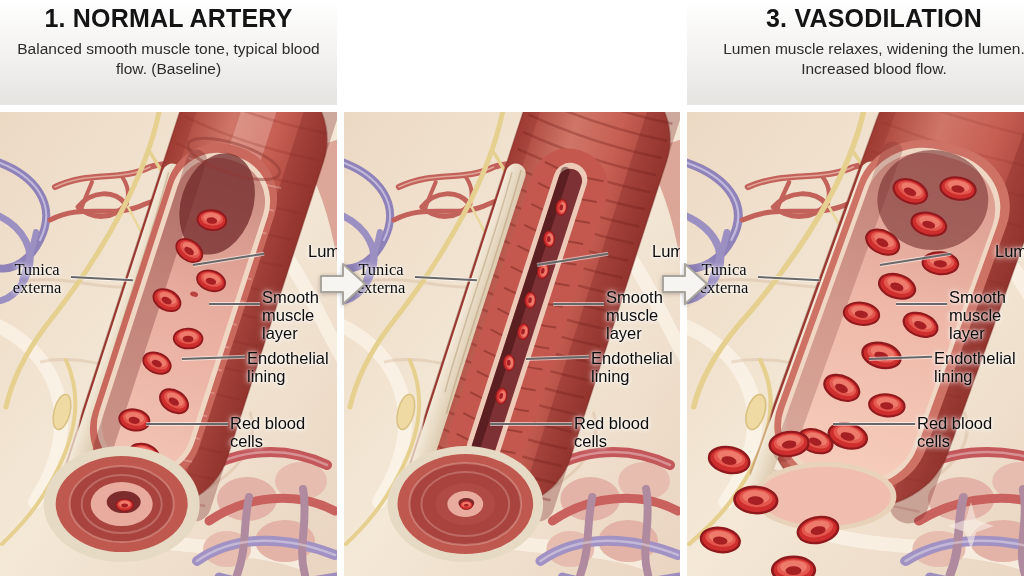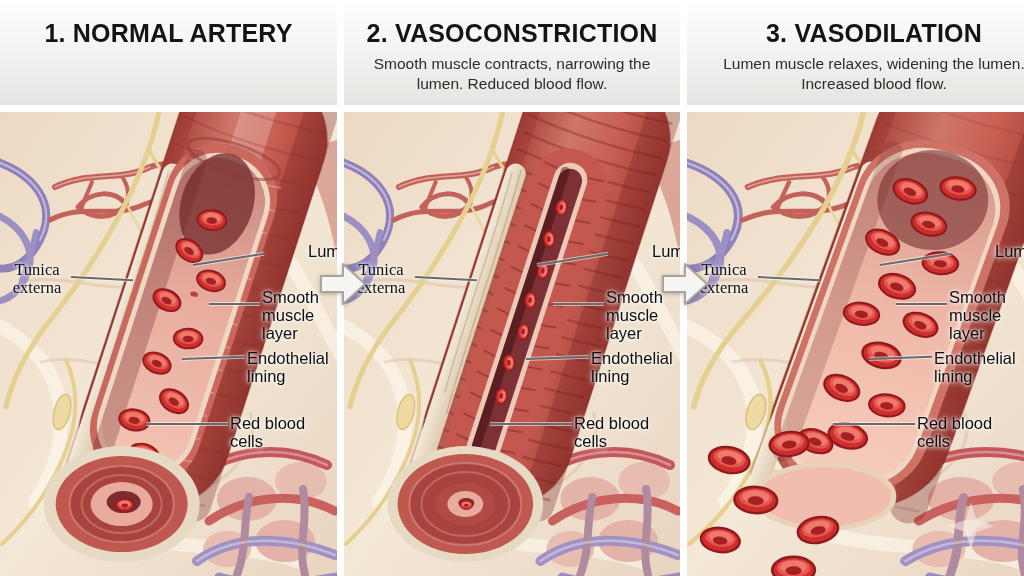--- a/index.html
+++ b/index.html
@@ -7,21 +7,21 @@
     position:relative;width:1024px;height:576px;background:#ffffff;
     overflow:hidden;font-family:"Liberation Sans",sans-serif;
   }
   .panel{position:absolute;top:0;height:576px;}
   .p1{left:0;width:337px;}
   .p2{left:344px;width:336px;}
   .p3{left:687px;width:374px;}
   .panel-header{
     position:absolute;top:0;left:0;right:0;height:105px;box-sizing:border-box;
     background:linear-gradient(#ffffff 0%,#f2f1ef 55%,#e6e4e1 100%);
-    display:flex;flex-direction:column;align-items:center;padding-top:19px;text-align:center;
+    display:flex;flex-direction:column;align-items:center;padding-top:4px;text-align:center;
   }
   .panel-title{font-size:25px;font-weight:bold;color:#141414;letter-spacing:.2px;white-space:nowrap;}
   .panel-sub{margin-top:6px;font-size:15.5px;line-height:1.28;color:#2c2c2c;max-width:308px;}
   .art{position:absolute;top:112px;left:0;right:0;bottom:0;overflow:hidden;}
   .art-svg{position:absolute;left:0;top:0;width:100%;height:100%;display:block;}
   .lbl{
     position:absolute;font-size:16.5px;line-height:1.08;color:#0d0d0d;
     text-shadow:0 0 3px rgba(255,255,255,.95),0 1px 5px rgba(255,255,255,.8),0 0 8px rgba(255,255,255,.6);
   }
   .lead{
@@ -122,20 +122,21 @@
             <path d="M4,44 C44,12 96,6 142,28 M12,124 C52,96 104,100 150,118" stroke="rgba(255,255,255,.35)" stroke-width="2.5"></path>
           </g>
         </g>
       </g>
     </defs>
   </svg>
 
   <section class="panel p1">
     <header class="panel-header">
       <div class="panel-title">1. NORMAL ARTERY</div>
+      <div class="panel-sub">Balanced smooth muscle tone, typical blood flow. (Baseline)</div>
     </header>
     <div class="art">
       <svg class="art-svg" viewBox="0 0 337 464" preserveAspectRatio="none">
         <use href="#scene-bg"></use>
         <g transform="translate(193,205) rotate(18)">
           <rect x="-76" y="-260" width="152" height="455" rx="72" fill="url(#wallGrad)" stroke="rgba(120,40,35,.4)" stroke-width="1.5"></rect>
           <rect x="42" y="-260" width="34" height="455" rx="17" fill="rgba(122,38,34,.32)"></rect>
           <rect x="-76" y="-260" width="16" height="455" rx="8" fill="rgba(122,38,34,.22)"></rect>
           <rect x="-18" y="-258" width="34" height="120" rx="16" fill="rgba(255,228,218,.28)"></rect>
           <path d="M-70,-244 Q0,-235 70,-244 M-70,-216 Q0,-207 70,-216 M-70,-188 Q0,-179 70,-188 M-70,-160 Q0,-151 70,-160 M-70,-132 Q0,-123 70,-132 M-70,-104 Q0,-95 70,-104 M-70,-76 Q0,-67 70,-76 M-70,-48 Q0,-39 70,-48 M-70,-20 Q0,-11 70,-20 M-70,8 Q0,17 70,8 M-70,36 Q0,45 70,36 M-70,64 Q0,73 70,64 M-70,92 Q0,101 70,92 M-70,120 Q0,129 70,120 M-70,148 Q0,157 70,148 M-70,176 Q0,185 70,176" stroke="rgba(130,42,36,.22)" stroke-width="2.5" fill="none"></path>
@@ -177,24 +178,20 @@
       <div class="lbl lbl-smooth">Smooth muscle layer</div>
       <div class="lead lead-smooth"></div>
       <div class="lbl lbl-endo">Endothelial lining</div>
       <div class="lead lead-endo"></div>
       <div class="lbl lbl-rbc">Red blood cells</div>
       <div class="lead lead-rbc"></div>
     </div>
   </section>
 
   <section class="panel p2">
-    <header class="panel-header">
-      <div class="panel-title">2. VASOCONSTRICTION</div>
-      <div class="panel-sub">Smooth muscle contracts, narrowing the lumen. Reduced blood flow.</div>
-    </header>
     <div class="art">
       <svg class="art-svg" viewBox="0 0 337 464" preserveAspectRatio="none">
         <use href="#scene-bg"></use>
         <g transform="translate(193,205) rotate(18)">
           <rect x="-76" y="-260" width="152" height="455" rx="72" fill="url(#wallGrad)" stroke="rgba(120,40,35,.4)" stroke-width="1.5"></rect>
           <rect x="42" y="-260" width="34" height="455" rx="17" fill="rgba(122,38,34,.32)"></rect>
           <rect x="-76" y="-260" width="16" height="455" rx="8" fill="rgba(122,38,34,.22)"></rect>
           <path d="M-70,-244 Q0,-236 70,-244 M-70,-226 Q0,-218 70,-226 M-70,-208 Q0,-200 70,-208 M-70,-190 Q0,-182 70,-190 M-70,-172 Q0,-164 70,-172 M-70,-154 Q0,-146 70,-154 M-70,-136 Q0,-128 70,-136 M-70,-118 Q0,-110 70,-118 M-70,-100 Q0,-92 70,-100 M-70,-82 Q0,-74 70,-82 M-70,-64 Q0,-56 70,-64 M-70,-46 Q0,-38 70,-46 M-70,-28 Q0,-20 70,-28 M-70,-10 Q0,-2 70,-10 M-70,8 Q0,16 70,8 M-70,26 Q0,34 70,26 M-70,44 Q0,52 70,44 M-70,62 Q0,70 70,62 M-70,80 Q0,88 70,80 M-70,98 Q0,106 70,98 M-70,116 Q0,124 70,116 M-70,134 Q0,142 70,134 M-70,152 Q0,160 70,152 M-70,170 Q0,178 70,170" stroke="rgba(112,28,26,.32)" stroke-width="2.5" fill="none"></path>
           <rect x="-74" y="-140" width="20" height="350" rx="10" fill="url(#creamGrad)"></rect>
           <path d="M-68,-130 C-64,-60 -68,20 -64,100 M-60,-135 C-56,-55 -60,35 -56,120" stroke="rgba(165,135,95,.4)" stroke-width="1.5" fill="none"></path>

